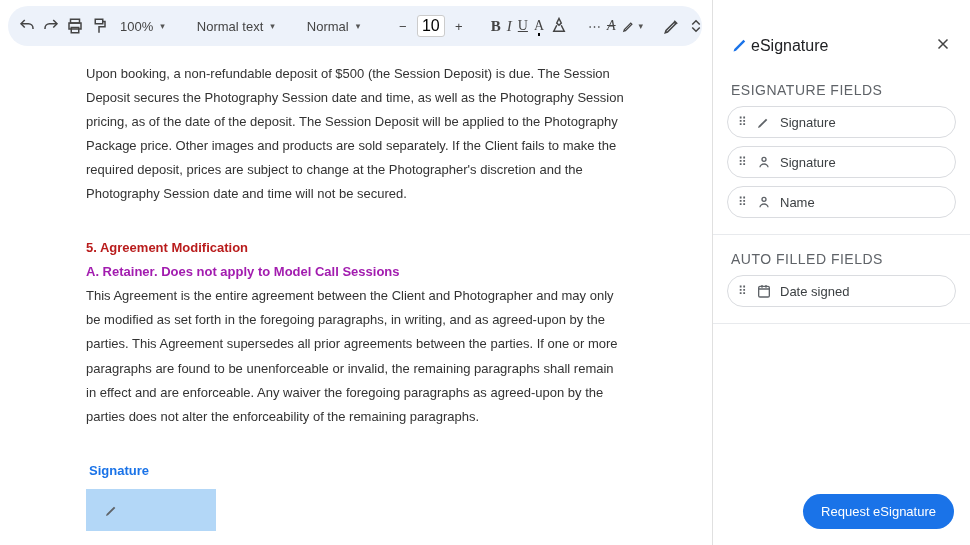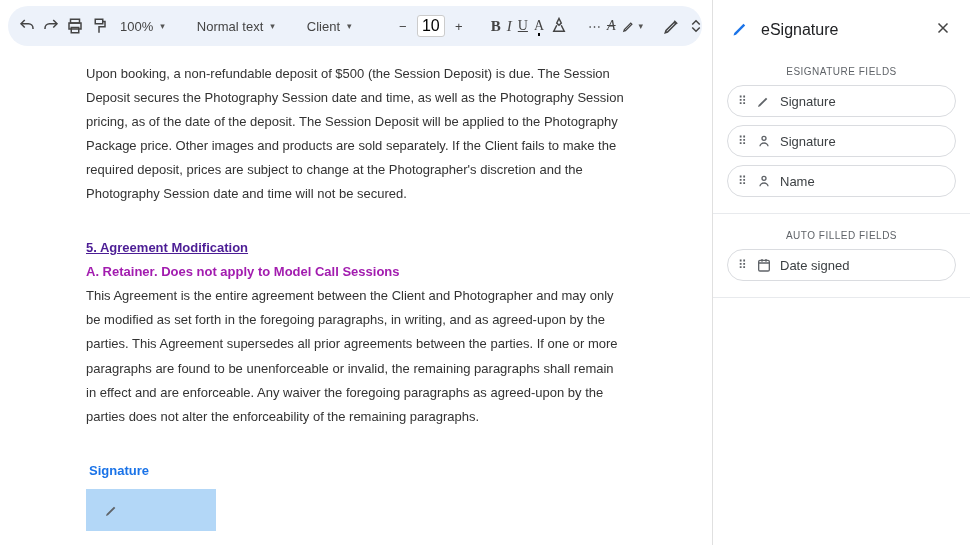--- a/index.html
+++ b/index.html
@@ -19,32 +19,32 @@
     .toolbar svg { width: 18px; height: 18px; }
     .fontsize-box { display: flex; align-items: center; gap: 0; }
     .fontsize-input { width: 28px; height: 22px; border: 1px solid #ccc; text-align: center; font-size: 16px; background: #fff; border-radius: 3px; margin: 0 2px; }
     .underline-a { position: relative; }
     .underline-a::after { content:''; position:absolute; bottom:2px; left:4px; right:4px; height:3px; background:#000; }
     
     .main { flex: 1; padding-top: 52px; position: relative; }
     .doc { background: #fff; margin: 0 auto; width: 660px; padding: 10px 60px 30px 60px; font-size: 13px; line-height: 1.85; color: #333; }
     .doc-para { margin-bottom: 14px; }
     .underline-text { }
-    .section-heading { color: #4c1d95; font-weight: bold; margin-top: 30px; text-decoration: underline; }
+    .section-heading { color: #b91c1c; font-weight: bold; margin-top: 30px; }
     .sub-heading { color: #a21caf; font-weight: bold; }
     .sig-label { color: #1a73e8; font-weight: bold; margin-top: 30px; margin-left: 3px; }
     .sig-box { width: 130px; height: 42px; background: #b3d7f7; margin-top: 6px; display: flex; align-items: center; padding-left: 18px; }
     .sig-box svg { width: 16px; height: 16px; color: #5f6368; }
     
     .sidepanel { width: 258px; background: #fff; border-left: 1px solid #e0e0e0; display: flex; flex-direction: column; height: 100%; }
-    .sp-header { display: flex; align-items: center; padding: 18px 18px 12px 18px; gap: 10px; }
+    .sp-header { display: flex; align-items: center; padding: 34px 18px 12px 18px; }
     .sp-header-icon { color: #1a73e8; }
     .sp-header-title { flex: 1; font-size: 16px; color: #202124; }
     .sp-close { cursor: pointer; color: #444; }
-    .sp-section-label { font-size: 10px; letter-spacing: 0.5px; color: #5f6368; padding: 12px 18px 8px 18px; text-align: center; }
+    .sp-section-label { font-size: 14px; letter-spacing: 0.5px; color: #5f6368; padding: 12px 18px 8px 18px; }
     .sp-fields { padding: 0 14px; display: flex; flex-direction: column; gap: 8px; }
     .sp-field { border: 1px solid #dadce0; border-radius: 16px; height: 32px; display: flex; align-items: center; padding: 0 10px; gap: 8px; font-size: 13px; color: #3c4043; cursor: grab; }
     .sp-field svg { width: 16px; height: 16px; color: #5f6368; }
     .drag-handle { color: #5f6368; font-size: 12px; letter-spacing: -1px; width: 10px; }
     .sp-divider { height: 1px; background: #e8eaed; margin: 16px 0 4px 0; }
     .sp-footer { margin-top: auto; padding: 16px; display: flex; justify-content: flex-end; }
     .req-btn { background: #1a73e8; color: #fff; border: none; border-radius: 18px; padding: 10px 18px; font-size: 13px; font-weight: 500; cursor: pointer; }
     
     .chev::after { content:'▾'; font-size: 9px; color: #555; margin-left: 3px; }
     .bold { font-weight: bold; font-family: serif; font-size: 15px; }
@@ -84,21 +84,21 @@
       </div>
       <div class="tb-select chev">
           <span>100%</span>
         </div>
       <div class="sep"></div>
       <div class="tb-select chev">
           <span>Normal text</span>
         </div>
       <div class="sep"></div>
       <div class="tb-select chev" style="min-width:70px">
-          <span>Client</span>
+          <span>Normal</span>
         </div>
       <div class="sep"></div>
       <div class="fontsize-box">
         <div class="tb-btn">−</div>
         <input class="fontsize-input" value="10" style="">
         <div class="tb-btn">+</div>
       </div>
       <div class="sep"></div>
       <div class="tb-btn bold">B</div>
       <div class="tb-btn italic">I</div>
@@ -198,14 +198,17 @@
         <span class="drag-handle">⠿</span>
         <svg viewBox="0 0 24 24" fill="none" stroke="currentColor" stroke-width="2">
             <rect x="4" y="5" width="16" height="16" rx="2"></rect>
             <path d="M4 9h16M9 3v4M15 3v4"></path>
           </svg>
         <span>Date signed</span>
       </div>
     </div>
     <div class="sp-divider"></div>
 
+    <div class="sp-footer">
+      <button class="req-btn">Request eSignature</button>
+    </div>
   </div>
 </div>
 
 </body></html>

